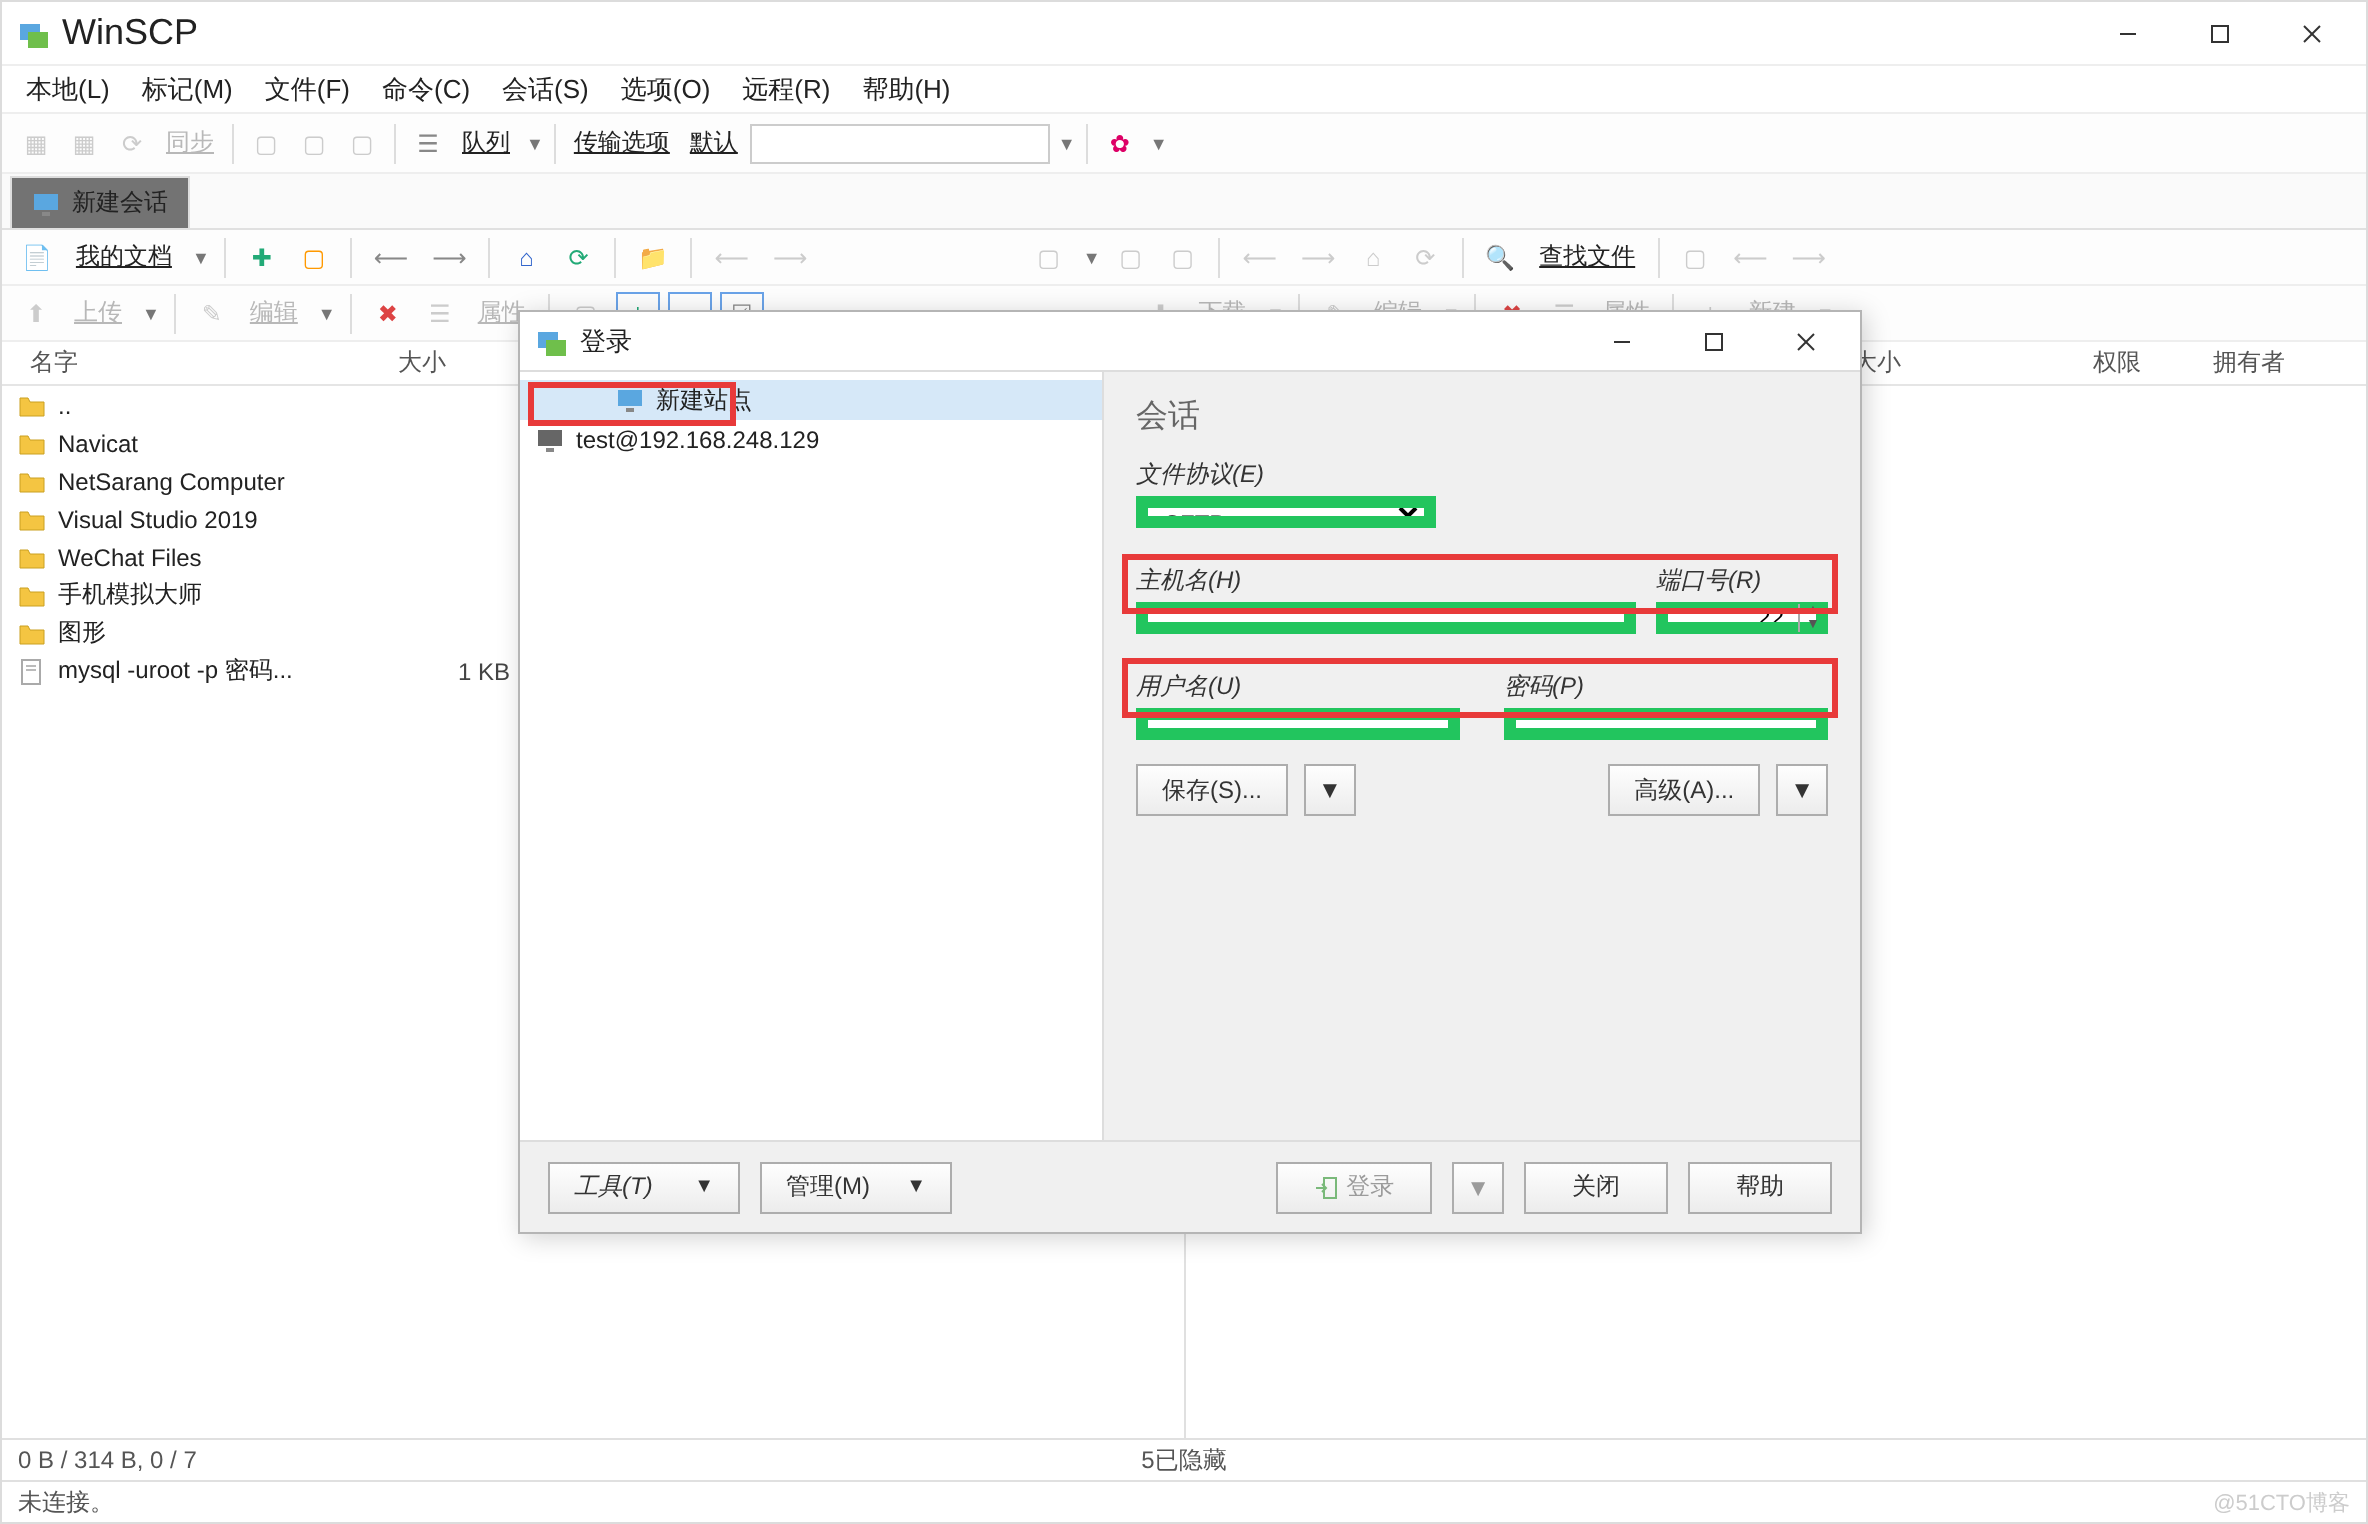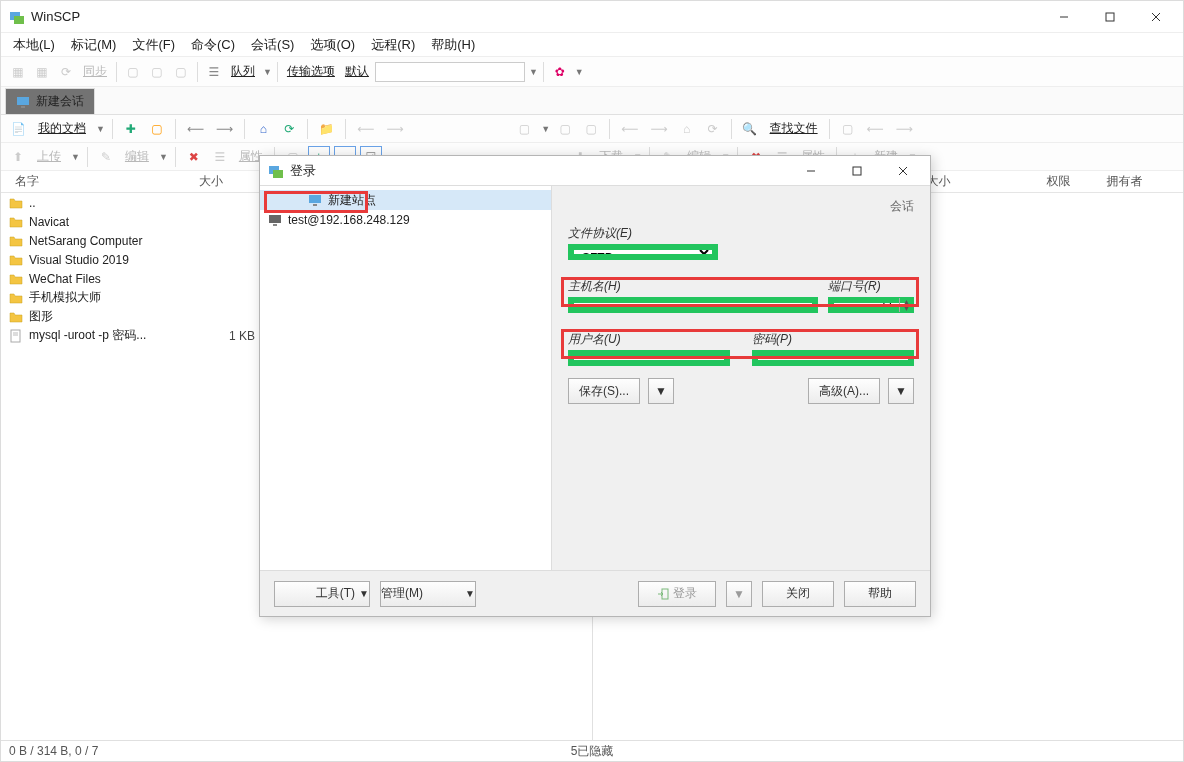--- a/index.html
+++ b/index.html
@@ -1,20 +1,20 @@
 <!DOCTYPE html>
 <html><head>
 <meta charset="utf-8">
 <style>
   * { box-sizing: border-box; font-family: "Microsoft YaHei", "Segoe UI", Tahoma, sans-serif; }
   body { margin:0; background:#fff; width:1184px; height:762px; overflow:hidden; font-size:12px; color:#222; }
   .window { width:1184px; height:762px; border:1px solid #dcdcdc; display:flex; flex-direction:column; position:relative; }
   
   .titlebar { height:32px; background:#fff; display:flex; align-items:center; padding:0 4px 0 8px; border-bottom:1px solid #eee; }
-  .titlebar .title { margin-left:6px; font-size:13px; flex:0 0 auto; }
+  .titlebar .title { margin-left:6px; font-size:18px; flex:0 0 auto; }
   .titlebar .spacer { flex:1; }
   .winbtn { width:46px; height:28px; display:flex; align-items:center; justify-content:center; color:#666; font-size:14px;}
   .winbtn svg{width:10px;height:10px;stroke:#333;stroke-width:1;fill:none;}
   .app-icon { width:16px;height:16px; }
   
   .menubar { height:24px; display:flex; align-items:center; padding:0 4px; border-bottom:1px solid #eee; }
   .menubar span { padding:2px 8px; font-size:13px; }
   
   .toolbar { height:30px; display:flex; align-items:center; padding:0 6px; gap:2px; border-bottom:1px solid #eee; background:#fdfdfd; }
   .tb-btn { min-width:22px; height:22px; border:1px solid transparent; display:flex; align-items:center; justify-content:center; color:#888; font-size:12px; padding:0 3px; }
@@ -52,26 +52,26 @@
   .dialog { position:absolute; left:258px; top:154px; width:672px; height:462px; background:#f0f0f0; border:1px solid #b5b5b5; box-shadow:2px 2px 12px rgba(0,0,0,.18); display:flex; flex-direction:column; }
   .dlg-title { height:30px; background:#fff; display:flex; align-items:center; padding:0 4px 0 8px; border-bottom:1px solid #ddd; }
   .dlg-title .t { margin-left:6px; font-size:13px; }
   .dlg-title .spacer{flex:1;}
   .dlg-body { flex:1; display:flex; min-height:0; }
   .dlg-left { width:292px; background:#fff; border-right:1px solid #ddd; padding:4px 0; display:flex; flex-direction:column; }
   .dlg-right { flex:1; padding:12px 16px 8px 16px; display:flex; flex-direction:column; }
   .site-item { height:20px; display:flex; align-items:center; padding:0 8px; gap:6px; font-size:12px; }
   .site-item.selected { background:#d6e8f8;padding-left:48px; }
   .hl { position:absolute; border:3px solid #e83a3a; pointer-events:none; z-index:50; }
-  .grp-label { font-size:12px; color:#666; margin-bottom:4px;text-align:right; }
+  .grp-label { font-size:16px; color:#666; margin-bottom:4px; }
   .field-label { font-size:12px; color:#333; margin:6px 0 2px 0;font-style:italic; }
   input[type=text], select.sel { height:16px; border:6px solid #22c55e; background:#fff; font-size:12px; padding:0 4px; }
   .row-hp { display:flex; gap:10px; align-items:center; }
   .row-up { display:flex; gap:22px; align-items:flex-end; }
-  .btn { height:26px; border:1px solid #adadad; background:linear-gradient(#fefefe,#ececec); font-size:12px; display:flex; align-items:center; justify-content:center; padding:0 0; gap:4px; color:#333; min-width:72px;}
+  .btn { height:26px; border:1px solid #adadad; background:linear-gradient(#fefefe,#ececec); font-size:12px; display:flex; align-items:center; justify-content:center; padding:0 12px; gap:4px; color:#333; min-width:72px;}
   .btn.dis { color:#9b9b9b; }
   .btn .dd{font-size:10px;}
   .dlg-actions { display:flex; gap:8px; margin-top:12px; }
   .dlg-foot { height:46px; border-top:1px solid #ddd; display:flex; align-items:center; padding:0 14px; gap:12px; }
   .dlg-foot .left-btns { display:flex; gap:10px; }
   .dlg-foot .right-btns { margin-left:auto; display:flex; gap:10px; }
   .spin { position:relative; }
   .spin .arrows{ position:absolute; right:1px; top:1px; bottom:1px; width:14px; display:flex; flex-direction:column; }
   .spin .arrows div{ flex:1; border-left:1px solid #aaa; font-size:7px; display:flex; align-items:center; justify-content:center; color:#555;}
   .folder-ico{fill:#f4c542;stroke:#caa020;stroke-width:.5;}
@@ -308,20 +308,24 @@
         <span class="ch" style="flex:0 0 60px;">拥有者</span>
       </div>
       <div class="filelist"></div>
     </div>
   </div>
 
   <div class="status" style="position:relative;">
     <span>0 B / 314 B,   0 / 7</span>
     <span class="mid">5已隐藏</span>
   </div>
+  <div class="status">
+    <span>未连接。</span>
+    <span class="right">@51CTO博客</span>
+  </div>
 
   <div class="dialog">
     <div class="dlg-title">
       <svg class="app-icon" viewBox="0 0 16 16">
           <rect x="1" y="3" width="10" height="8" fill="#5aa7e0"></rect>
           <rect x="5" y="7" width="10" height="8" fill="#6fbf4b"></rect>
         </svg>
       <span class="t">登录</span>
       <span class="spacer"></span>
       <div class="winbtn">
@@ -399,21 +403,21 @@
           <span style="flex:1;"></span>
           <div class="btn">
               <span>高级(A)...</span>
             </div>
           <div class="btn" style="min-width:22px;padding:0 6px;">▼</div>
         </div>
       </div>
     </div>
     <div class="dlg-foot">
       <div class="left-btns">
-        <div class="btn" style="min-width:96px;justify-content:flex-end;">
+        <div class="btn" style="min-width:96px;justify-content:space-between;font-style:italic;">
             <span>工具(T)</span>
             <span class="dd">▼</span>
           </div>
         <div class="btn" style="min-width:96px;justify-content:space-between;">
             <span>管理(M)</span>
             <span class="dd">▼</span>
           </div>
       </div>
       <div class="right-btns">
         <div class="btn dis" style="min-width:78px;">

